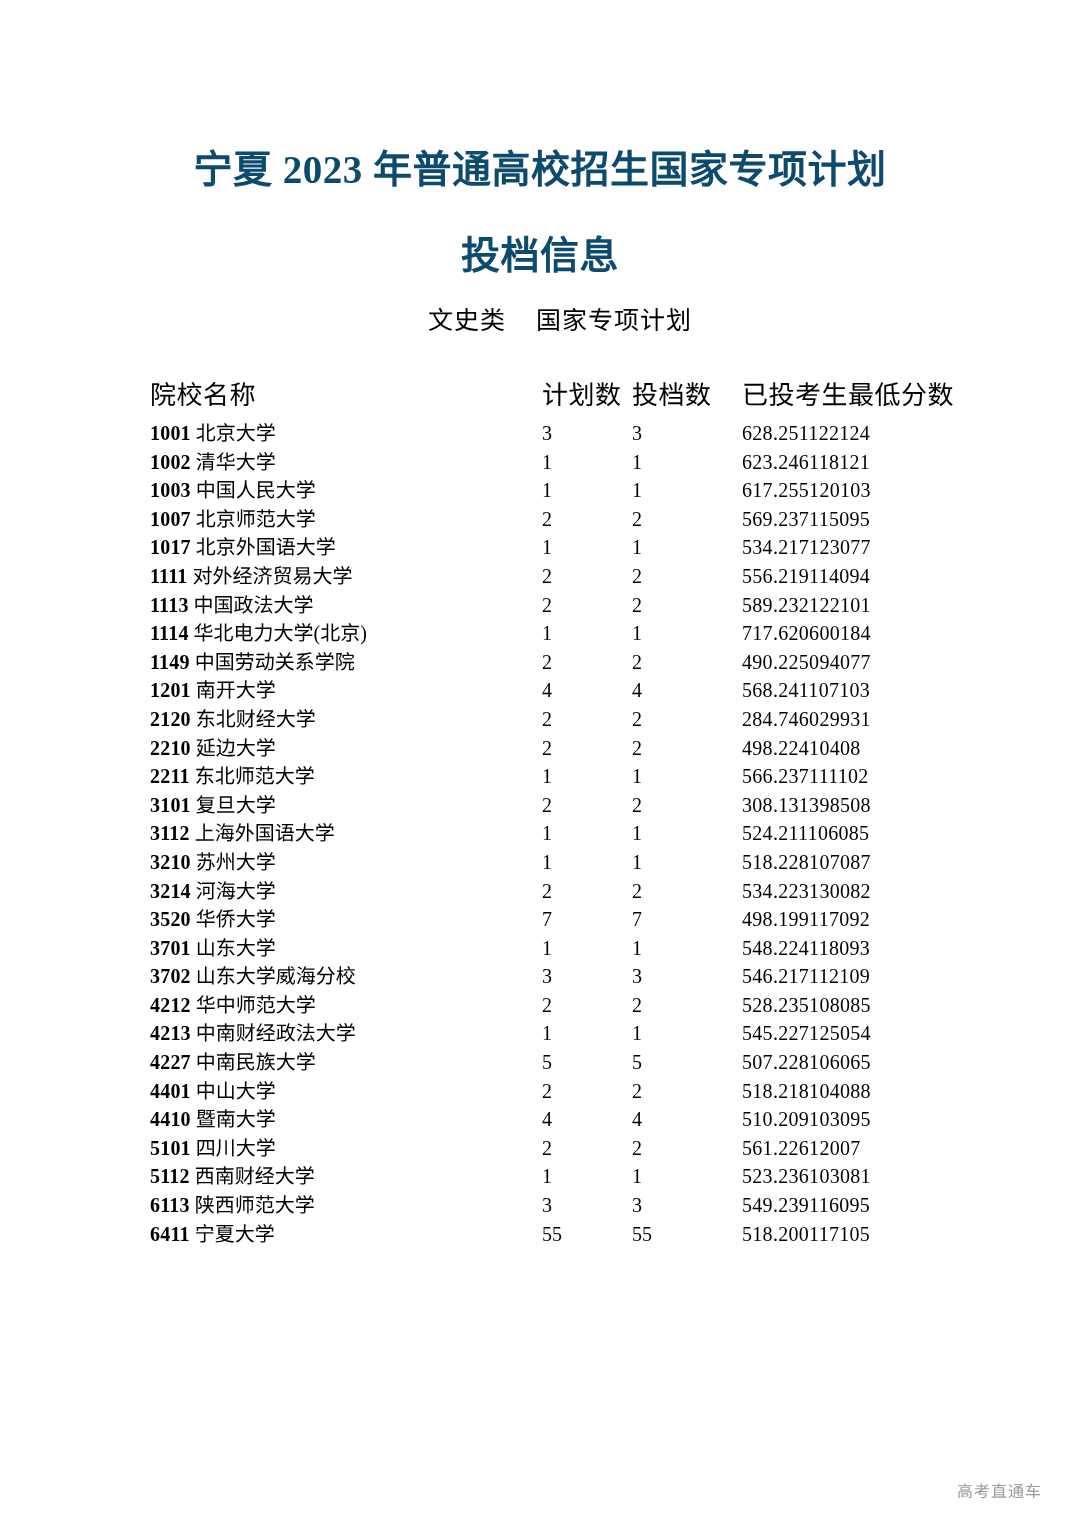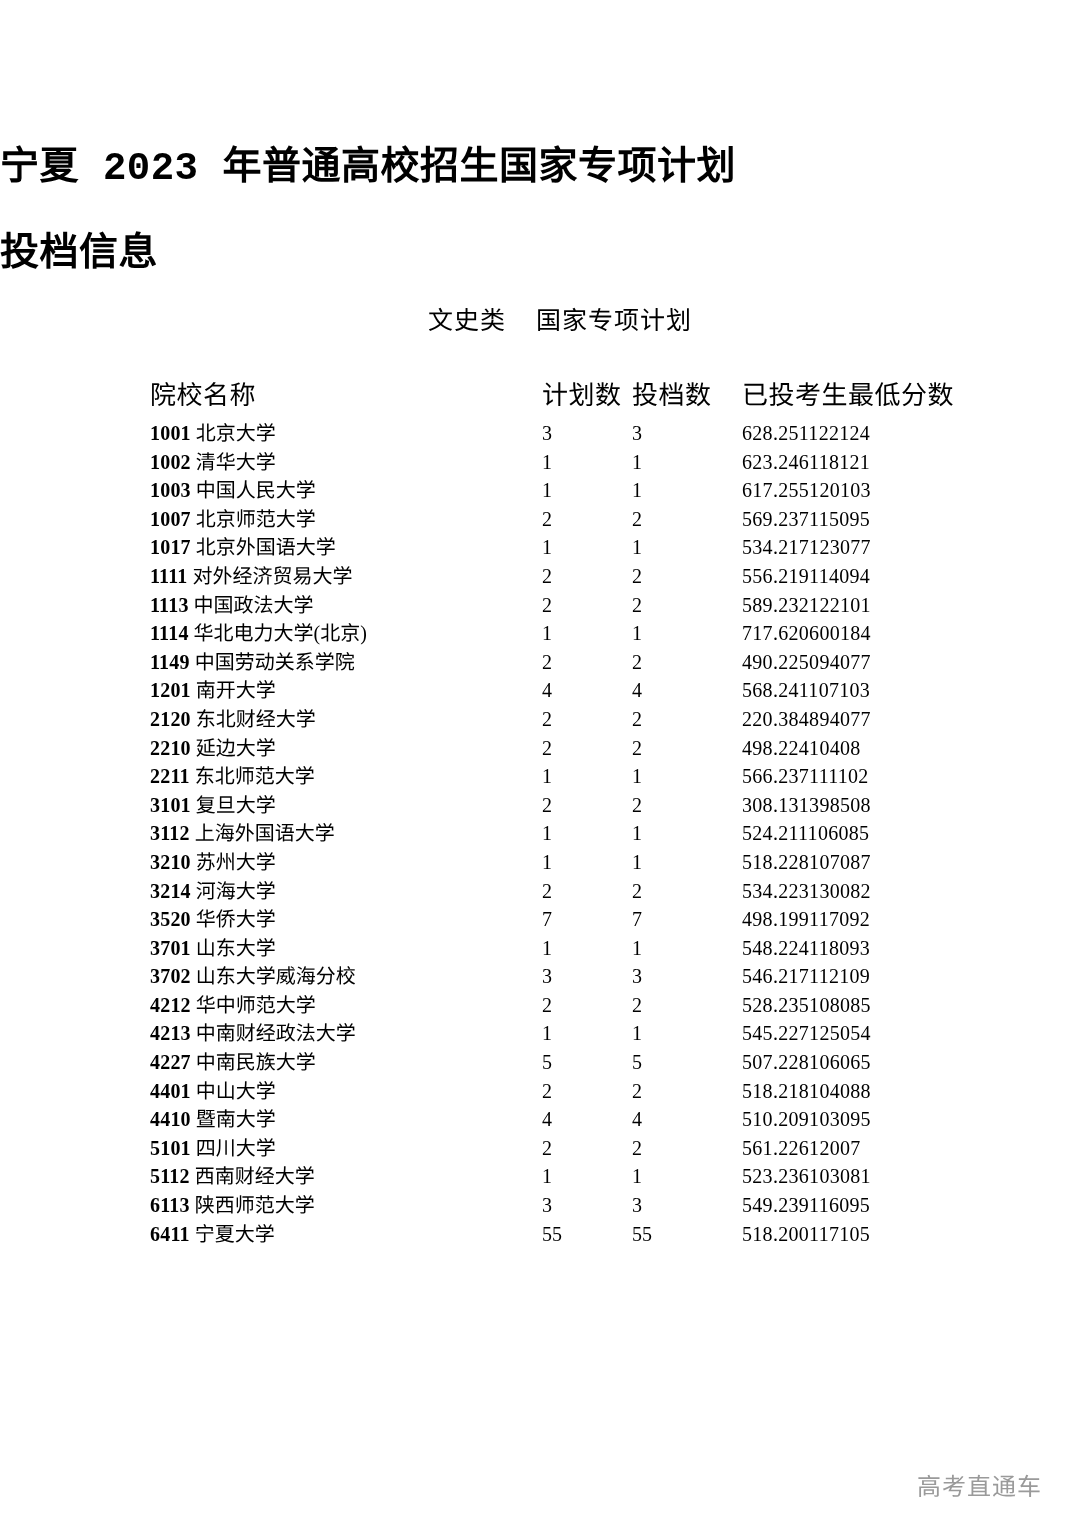--- a/index.html
+++ b/index.html
@@ -21,26 +21,27 @@
 
   .page {
     position: relative;
     width: 1080px;
     height: 1527px;
     box-sizing: border-box;
   }
 
   
   .doc-title {
-    font-family: Liberation Mono, monospace;
+    font-family: Liberation Serif, serif;
     font-weight: bold;
     font-size: 39px;
     line-height: 1.0;
+    text-align: center;
     letter-spacing: 0.5px;
-    color: #000000;
+    color: #0c4a6e;
   }
 
   .title-line-1 {
     position: absolute;
     left: 0;
     right: 0;
     top: 150px;
   }
 
   .title-line-2 {
@@ -120,21 +121,21 @@
   td.cell-score {
     letter-spacing: 0.3px;
   }
 
   
   .watermark {
     position: absolute;
     right: 38px;
     bottom: 25px;
     font-family: "Liberation Sans", "DejaVu Sans", sans-serif;
-    font-size: 24px;
+    font-size: 16px;
     color: #9a9a9a;
     letter-spacing: 1px;
     user-select: none;
   }
 </style>
 </head>
 <body>
 
 <div class="page">
 
@@ -220,21 +221,21 @@
           <tr>
             <td class="cell-name"><span class="inst-code">1201</span><span class="inst-name">南开大学</span></td>
             <td class="cell-plan">4</td>
             <td class="cell-filed">4</td>
             <td class="cell-score">568.241107103</td>
           </tr>
           <tr>
             <td class="cell-name"><span class="inst-code">2120</span><span class="inst-name">东北财经大学</span></td>
             <td class="cell-plan">2</td>
             <td class="cell-filed">2</td>
-            <td class="cell-score">220.384894077</td>
+            <td class="cell-score">284.746029931</td>
           </tr>
           <tr>
             <td class="cell-name"><span class="inst-code">2210</span><span class="inst-name">延边大学</span></td>
             <td class="cell-plan">2</td>
             <td class="cell-filed">2</td>
             <td class="cell-score">498.22410408</td>
           </tr>
           <tr>
             <td class="cell-name"><span class="inst-code">2211</span><span class="inst-name">东北师范大学</span></td>
             <td class="cell-plan">1</td>

